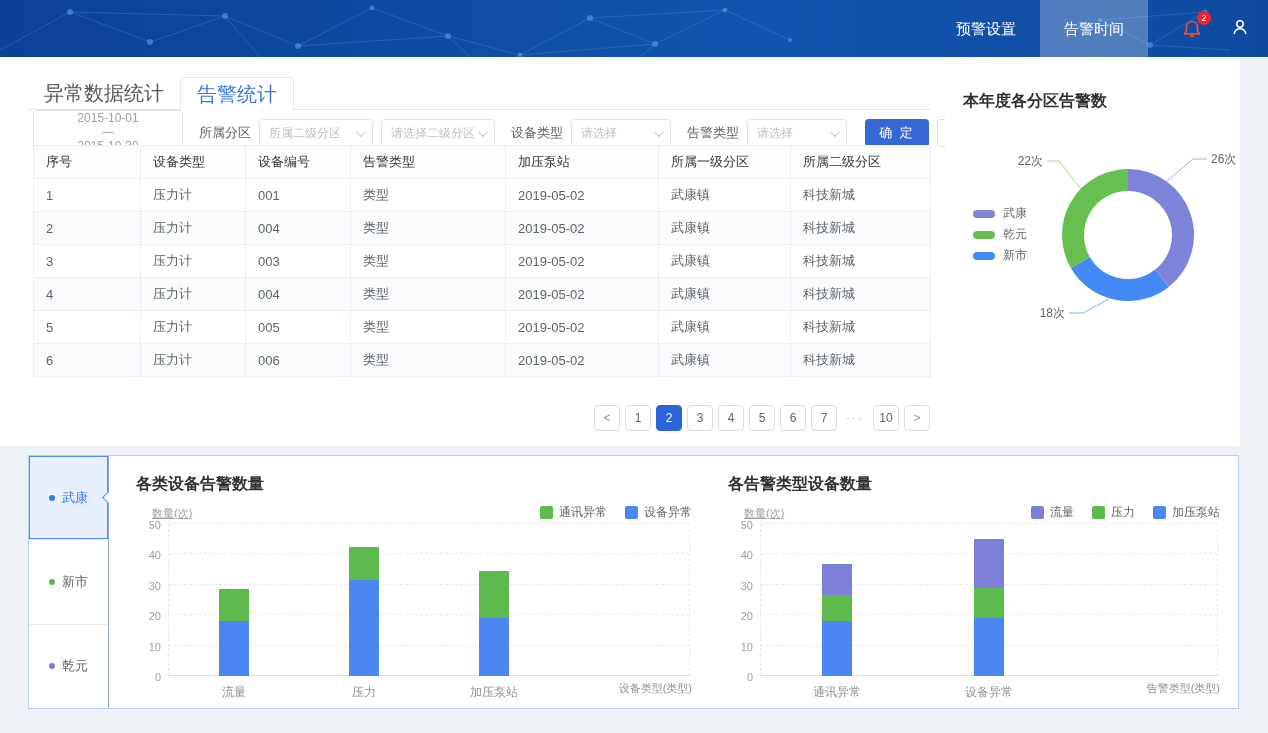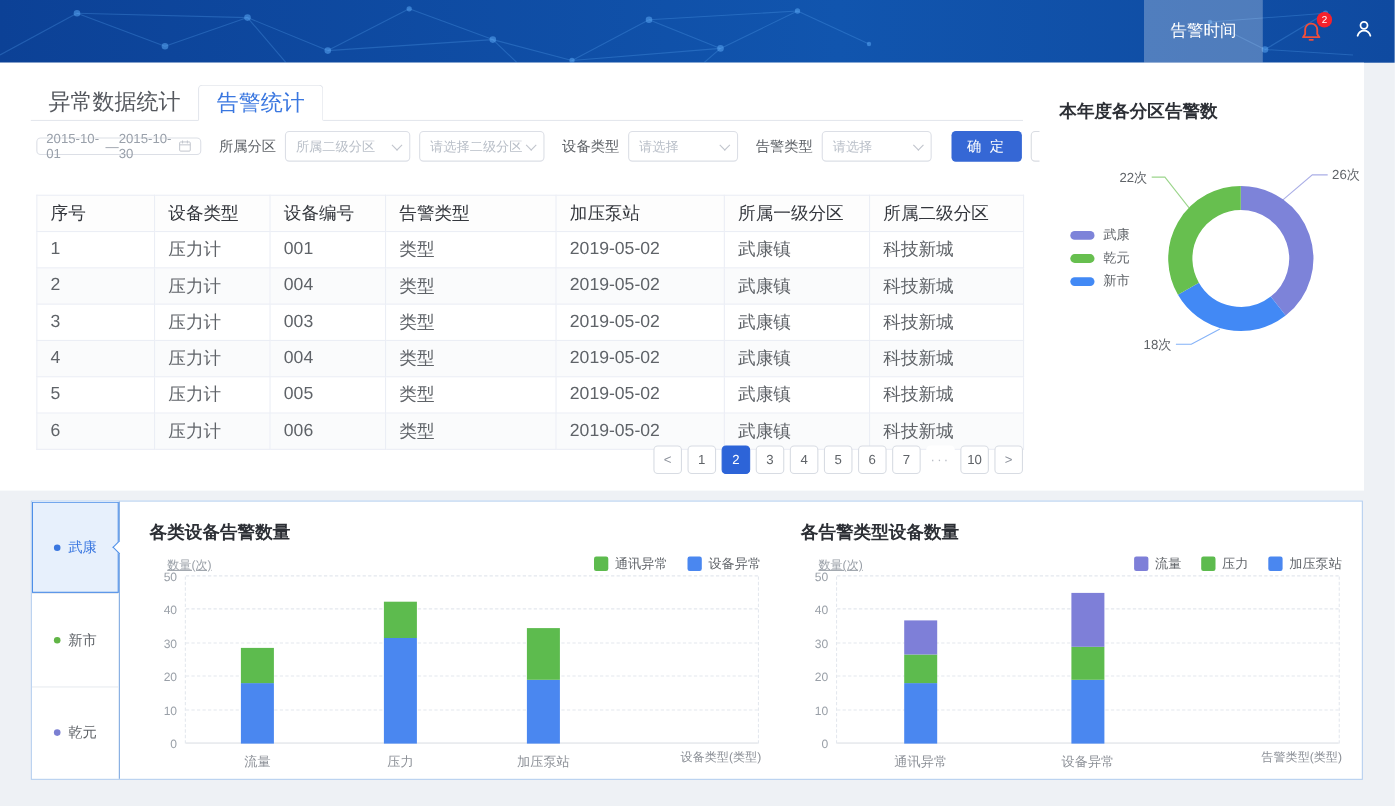--- a/index.html
+++ b/index.html
@@ -21,34 +21,34 @@
 
   
   .main-card { position:absolute; top:57px; left:0; width:1240px; height:389px; background:#fff; }
 
   .tabs { position:absolute; left:28px; top:20px; width:902px; height:33px; display:flex; border-bottom:1px solid #e4e7ed; }
   .tab { line-height:32px; padding:0 16px; font-size:20px; color:#55585e; cursor:pointer; white-space:nowrap; }
   .tab.active { background:#fff; border:1px solid #e4e7ed; border-bottom:1px solid #fff; border-radius:4px 4px 0 0;
     color:#3a77e0; margin-bottom:-1px; }
 
   .filter-row { position:absolute; left:33px; top:62px; height:28px; display:flex; align-items:center; gap:8px; }
-  .date-range { width:150px; height:16px; border:1px solid #dcdfe6; border-radius:4px; background:#fff;
-    display:flex; align-items:center; justify-content:space-between; padding:0 8px; font-size:12px; color:#9aa1ab; }
+  .date-range { width:150px; height:46px; border:1px solid #dcdfe6; border-radius:4px; background:#fff;
+    display:flex; align-items:center; justify-content:space-between; padding:0 8px; font-size:12px; color:#9aa1ab;flex-direction:column; }
   .flabel { font-size:13px; color:#5f6368; white-space:nowrap; margin-left:8px; }
   .select { height:28px; border:1px solid #dcdfe6; border-radius:4px; background:#fff;
     display:flex; align-items:center; justify-content:space-between; padding:0 9px; font-size:12px; color:#b9bfc8; }
   .sel-l { width:114px; } .sel-s { width:100px; }
   .chev { width:7px; height:7px; border-right:1px solid #c0c4cc; border-bottom:1px solid #c0c4cc;
     transform:rotate(45deg) translateY(-2px); flex:none; }
   .btn-primary { width:64px; height:28px; background:#3567d5; color:#fff; border:none; border-radius:4px;
     font-size:13px; letter-spacing:2px; margin-left:10px; cursor:pointer; }
   .btn-export { width:68px; height:28px; background:#fff; border:1px solid #d9dce2; border-radius:4px;
     font-size:13px; color:#5f6368; display:flex; align-items:center; justify-content:center; gap:4px; cursor:pointer; }
 
-  table { position:absolute; left:33px; top:120px; width:897px; border-collapse:collapse; font-size:16px; table-layout:fixed; background:#fff; }
+  table { position:absolute; left:33px; top:88px; width:897px; border-collapse:collapse; font-size:13px; table-layout:fixed; background:#fff; }
   th,td { height:33px; padding:0 0 0 12px; text-align:left; border:1px solid #ebeef5; font-weight:normal;
     overflow:hidden; white-space:nowrap; }
   th { color:#33363c; background:#fdfdfd; }
   td { color:#5f6368; }
   tbody tr:nth-child(even) { background:#fafbfc; }
 
   .pagination { position:absolute; left:33px; top:348px; width:897px; display:flex; justify-content:flex-end;
     gap:5px; align-items:center; }
   .pg { min-width:26px; height:26px; border:1px solid #d8dce3; border-radius:4px; background:#fff;
     display:flex; align-items:center; justify-content:center; font-size:12px; color:#5f6368; cursor:pointer; }
@@ -139,20 +139,21 @@
           <circle cx="590" cy="18" r="3"></circle>
           <circle cx="655" cy="44" r="3"></circle>
         <circle cx="725" cy="10" r="2.4"></circle>
           <circle cx="790" cy="40" r="2"></circle>
         <circle cx="1100" cy="20" r="2"></circle>
           <circle cx="1150" cy="45" r="3"></circle>
           <circle cx="1205" cy="12" r="2.4"></circle>
       </g>
     </svg>
     <div class="nav" id="nav">
+        <div class="nav-item">预警设置</div>
         <div class="nav-item active">告警时间</div>
       </div>
     <div class="header-icons">
       <div class="bell-wrap">
         <svg width="24" height="24" viewBox="0 0 24 24">
           <path d="M12 4.5c-3.1 0-5.5 2.3-5.5 5.4V14l-1.9 2.8h14.8L17.5 14V9.9c0-3.1-2.4-5.4-5.5-5.4z" fill="none" stroke="#f04e3a" stroke-width="1.7" stroke-linejoin="round"></path>
           <path d="M10.5 19.2h3" stroke="#f04e3a" stroke-width="1.7" stroke-linecap="round" fill="none"></path>
         </svg>
         <span class="badge">2</span>
       </div>

